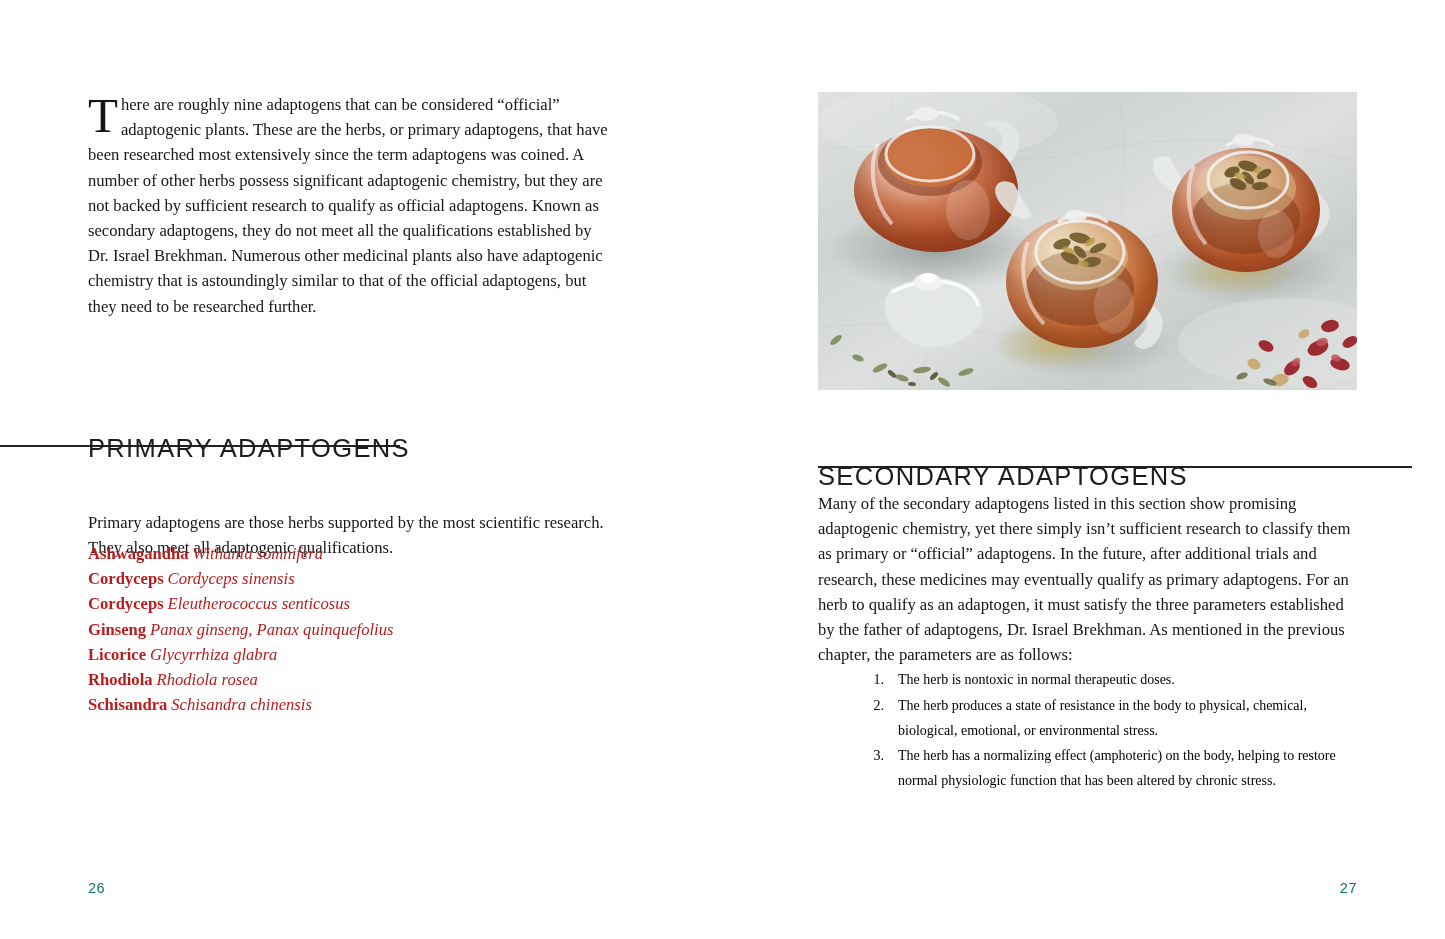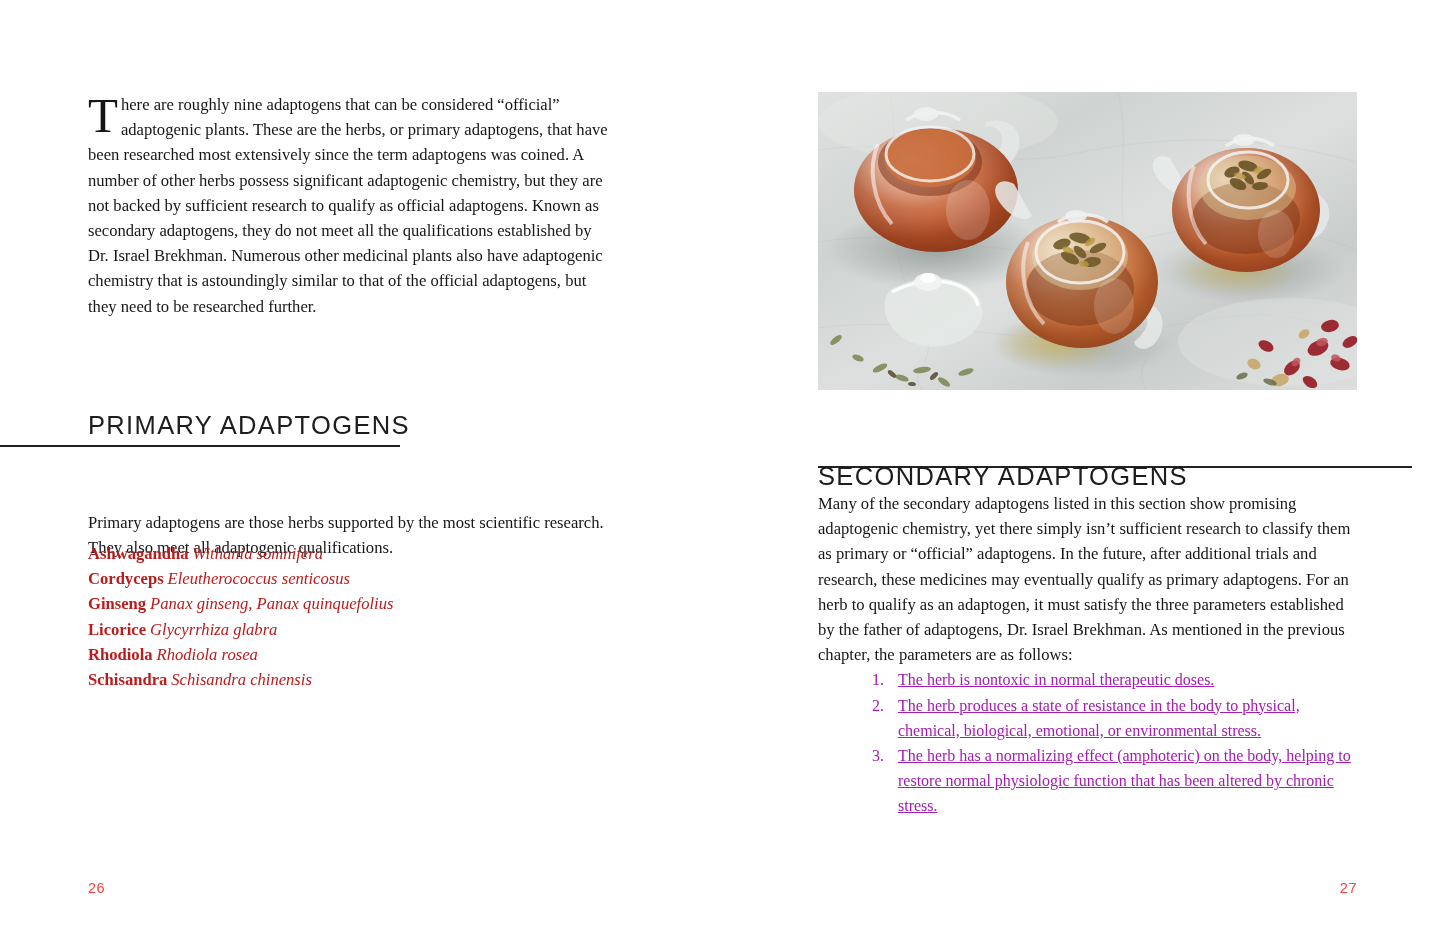--- a/index.html
+++ b/index.html
@@ -81,21 +81,21 @@
   
   .rule-left {
     position: absolute;
     left: 0;
     top: 445px;
     width: 400px;
   }
   .head-left {
     position: absolute;
     left: 88px;
-    top: 411px;
+    top: 434px;
   }
 
   
   .rule-right {
     position: absolute;
     left: 95.5px;   
     top: 466px;
     width: 594px;   
   }
   .head-right {
@@ -159,45 +159,44 @@
 
   .param-list {
     margin: 0;
     padding: 0;
     list-style: none;
     counter-reset: param;
   }
   .param-list li {
     position: relative;
     font-family: "Liberation Serif", serif;
-    font-size: 16px;
+    font-size: 14px;
     line-height: 25.2px;
-    color: #a21caf;
+    color: #000000;
     padding-left: 46px;
     margin-left: 34px;
-    text-decoration: underline;
   }
   .param-list li::before {
     counter-increment: param;
     content: counter(param) ".";
     position: absolute;
     left: 8px;
     top: 0;
     width: 24px;
     text-align: right;
   }
 
   
   .folio {
     position: absolute;
     bottom: 43px;
     font-family: "Liberation Sans", sans-serif;
     font-size: 14.5px;
     font-weight: 400;
-    color: #ef4444;
+    color: #0f766e;
     letter-spacing: 0.5px;
   }
   .folio-left  { left: 88px; }
   .folio-right { right: 88px; }
 </style>
 </head>
 <body>
 
 <div class="spread">
 
@@ -207,20 +206,21 @@
       <p class="body-text intro-para"><span class="dropcap">T</span><span>here are roughly nine adaptogens that can be considered “official” adaptogenic plants. These are the herbs, or primary adaptogens, that have been researched most extensively since the term adaptogens was coined. A number of other herbs possess significant adaptogenic chemistry, but they are not backed by sufficient research to qualify as official adaptogens. Known as secondary adaptogens, they do not meet all the qualifications established by Dr. Israel Brekhman. Numerous other medicinal plants also have adaptogenic chemistry that is astoundingly similar to that of the official adaptogens, but they need to be researched further.</span></p>
     </div>
 
     <div class="rule rule-left"></div>
     <h2 class="section-head head-left">PRIMARY ADAPTOGENS</h2>
 
     <p class="body-text primary-intro">Primary adaptogens are those herbs supported by the most scientific research. They also meet all adaptogenic qualifications.</p>
 
     <ul class="herb-list">
       <li><span class="herb-name">Ashwagandha</span><span class="herb-latin">Withania somnifera</span></li>
+      <li><span class="herb-name">Cordyceps</span><span class="herb-latin">Cordyceps sinensis</span></li>
       <li><span class="herb-name">Cordyceps</span><span class="herb-latin">Eleutherococcus senticosus</span></li>
       <li><span class="herb-name">Ginseng</span><span class="herb-latin">Panax ginseng, Panax quinquefolius</span></li>
       <li><span class="herb-name">Licorice</span><span class="herb-latin">Glycyrrhiza glabra</span></li>
       <li><span class="herb-name">Rhodiola</span><span class="herb-latin">Rhodiola rosea</span></li>
       <li><span class="herb-name">Schisandra</span><span class="herb-latin">Schisandra chinensis</span></li>
     </ul>
 
     <div class="folio folio-left">26</div>
   </div>
 

